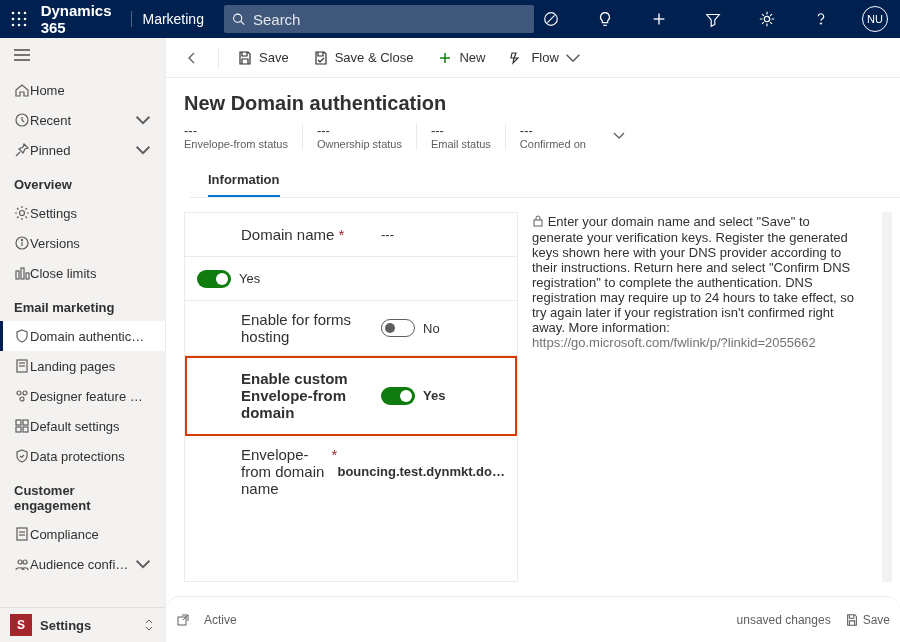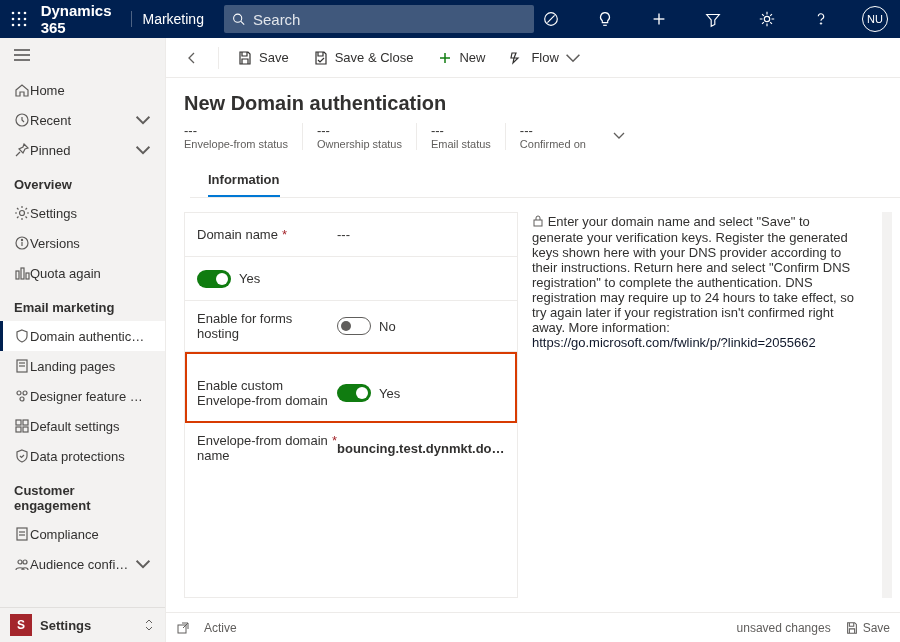--- a/index.html
+++ b/index.html
@@ -54,38 +54,38 @@
   .status-val { font-size: 13px; color: #323130; }
   .status-label { font-size: 11px; color: #605e5c; }
   .status-chev { padding-left: 12px; cursor: pointer; }
   
   .tab-bar { padding: 0 18px; border-bottom: 1px solid #edebe9; margin-top: 6px; margin-left: 24px; }
   .tab { display: inline-block; padding: 6px 0 8px 0; border-bottom: 2px solid #0078d4; font-weight: 600; cursor: pointer; }
   
   .content-row { display: flex; padding: 14px 8px 14px 18px; gap: 14px; overflow-y: auto; flex: 1; }
   .form-col { width: 334px; border: 1px solid #edebe9; }
   .form-row { display: flex; border-bottom: 1px solid #edebe9; padding: 10px 12px; align-items: center; min-height: 44px; }
-  .form-row.highlighted { outline: 2px solid #d83b01; outline-offset: -2px; padding-top: 26px; padding-bottom: 14px; }
-  .form-label { width: 140px; font-size: 13px; color: #323130; display: flex; align-items: flex-start; }
+  .form-row.highlighted { outline: 2px solid #d83b01; outline-offset: -2px; padding-top: 14px; padding-bottom: 14px; font-weight: bold; }
+  .form-label { width: 140px; font-size: 15px; color: #323130; display: flex; align-items: flex-start; margin-left: 44px; }
   .req { color: #a4262c; margin-left: 4px; }
   .form-value { flex: 1; font-size: 13px; display: flex; align-items: center; gap: 8px; }
   
   .toggle { width: 34px; height: 18px; border-radius: 9px; position: relative; cursor: pointer; }
   .toggle.on { background: #107c10; }
   .toggle.off { background: #fff; border: 1px solid #605e5c; }
   .thumb-on { position: absolute; width: 12px; height: 12px; border-radius: 50%; background: #fff; top: 3px; right: 3px; }
   .thumb-off { position: absolute; width: 10px; height: 10px; border-radius: 50%; background: #605e5c; top: 3px; left: 3px; }
   
   .help-col { flex: 1; font-size: 13px; color: #323130; padding: 2px 8px 0 0; position: relative; }
   .lock-icon { display: inline-block; vertical-align: top; }
-  .help-link { color: #0f172a; word-wrap: break-word; }
+  .help-link { color: #737373; word-wrap: break-word; }
   
   .scroll-ind { width: 10px; background: #f3f2f1; }
   
-  .footer { height: 30px; border-top: 1px solid #edebe9; display: flex; align-items: center; padding: 0 10px; gap: 14px; font-size: 12px; color: #605e5c; }
+  .footer { height: 46px; border-top: 1px solid #edebe9; display: flex; align-items: center; padding: 0 10px; gap: 14px; font-size: 12px; color: #605e5c; border-radius: 14px; }
   .footer-spacer { flex: 1; }
 </style>
 </head>
 <body>
 
 <div class="header">
   <div class="waffle">
     <svg width="16" height="16" viewBox="0 0 16 16">
         <circle cx="2" cy="2" r="1.3"></circle>
         <circle cx="8" cy="2" r="1.3"></circle>
@@ -201,21 +201,21 @@
           <circle cx="8" cy="5" r="0.6" fill="#605e5c"></circle>
         </svg>
       <span class="nav-label">Versions</span>
     </div>
     <div class="nav-item">
       <svg viewBox="0 0 16 16">
           <rect x="2" y="6" width="3" height="8"></rect>
           <rect x="7" y="3" width="3" height="11"></rect>
           <rect x="12" y="8" width="3" height="6"></rect>
         </svg>
-      <span class="nav-label">Quota again</span>
+      <span class="nav-label">Close limits</span>
     </div>
 
     <div class="nav-heading">Email marketing</div>
     <div class="nav-item selected">
       <svg viewBox="0 0 16 16">
           <path d="M8 2 l5 2 v4 c0 4-5 6-5 6 s-5-2-5-6 v-4 z"></path>
         </svg>
       <span class="nav-label">Domain authentic…</span>
     </div>
     <div class="nav-item">

